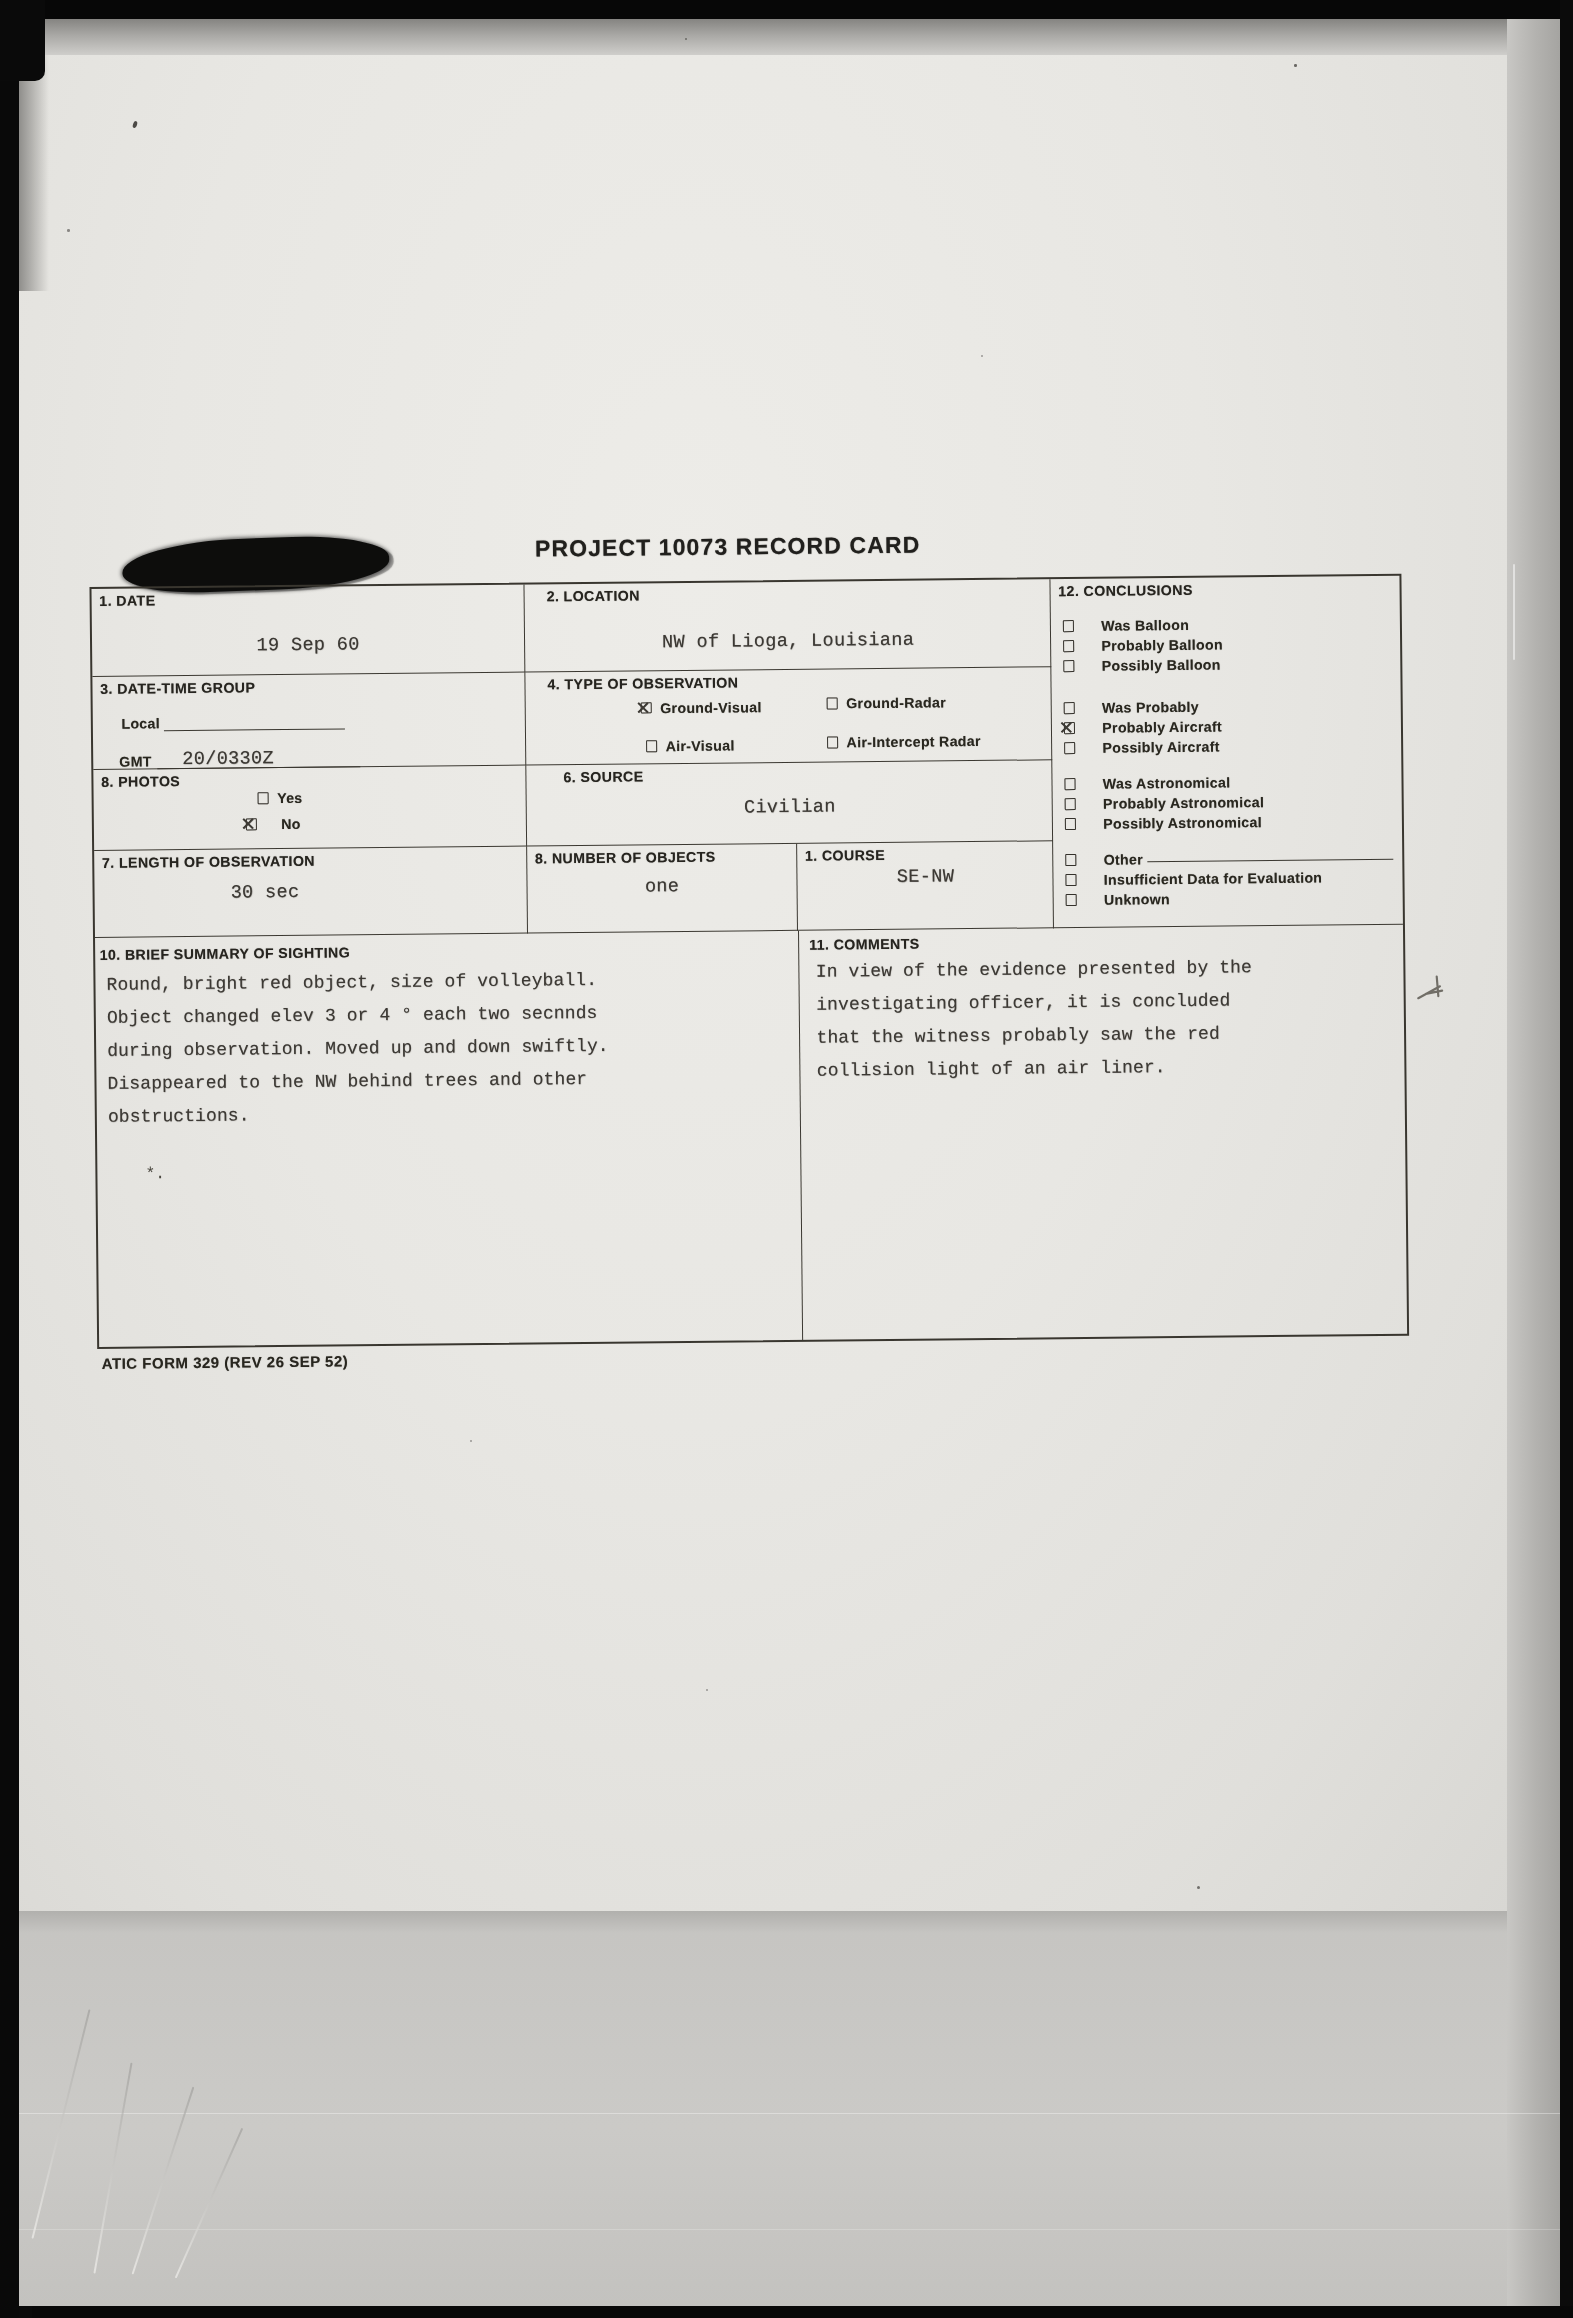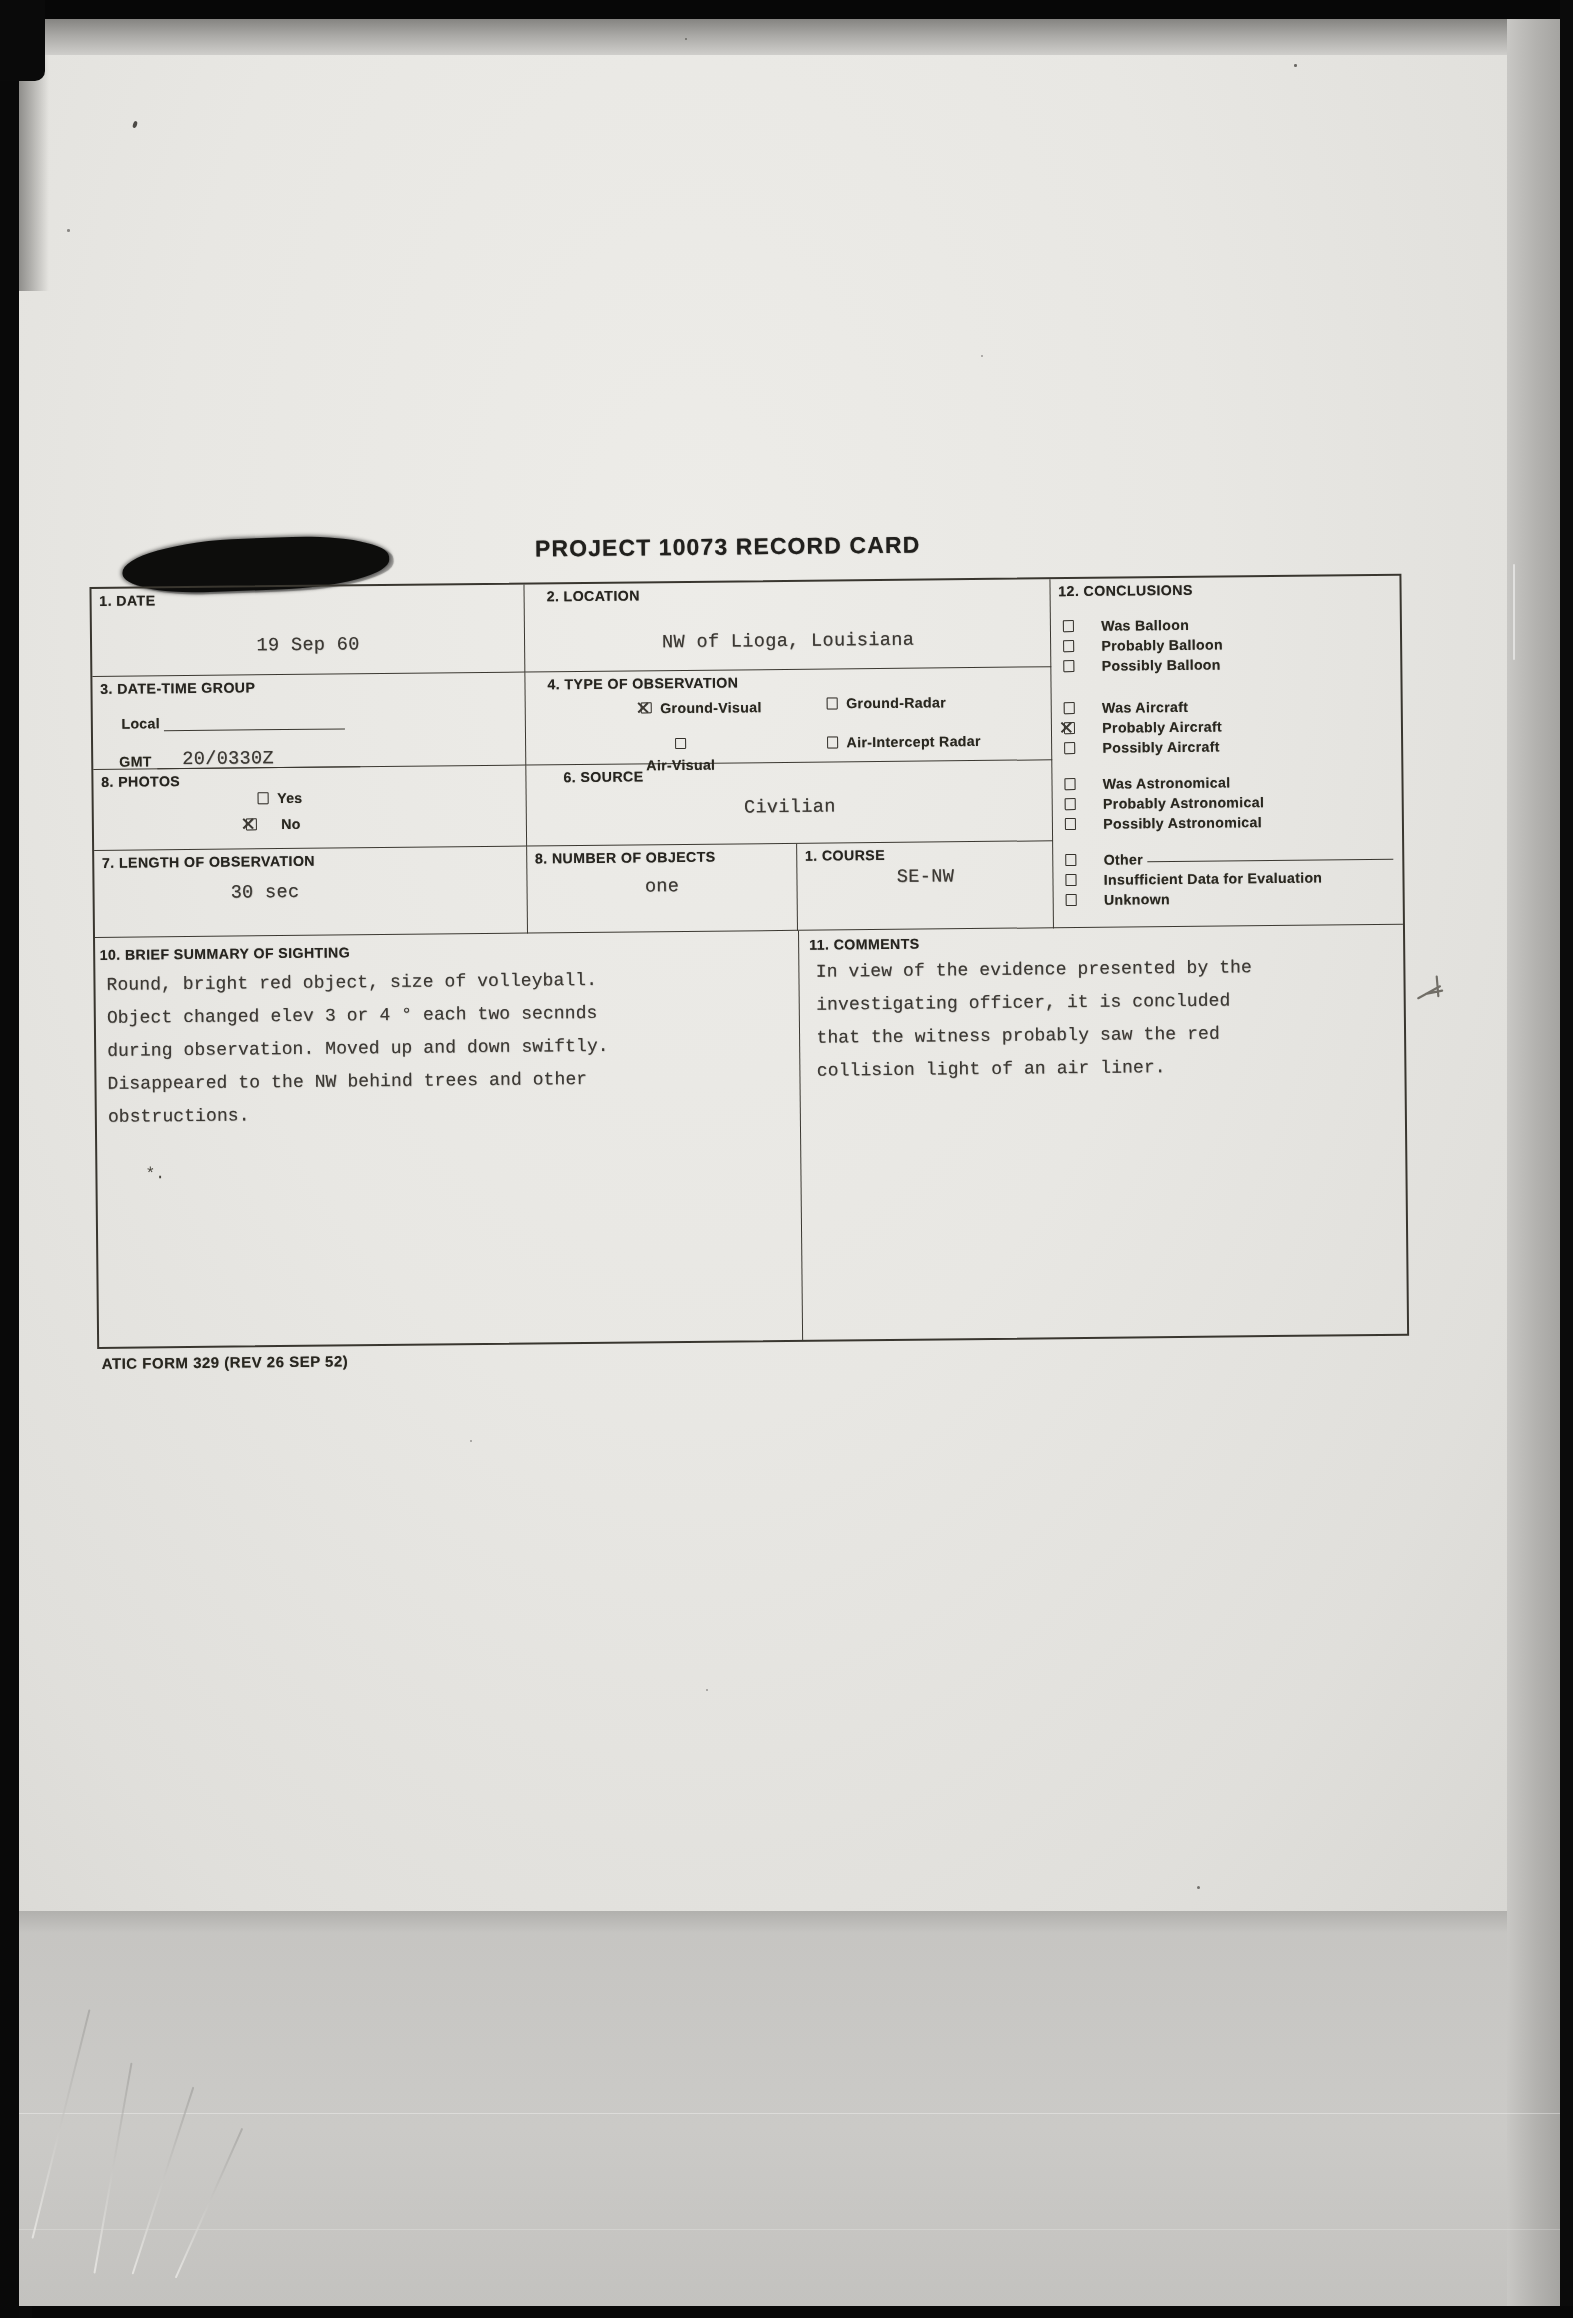--- a/index.html
+++ b/index.html
@@ -179,21 +179,21 @@
     <div class="cell c-type bb">
       <span class="f-label" style="left:22px;">4. TYPE OF OBSERVATION</span>
       <div class="opt" style="left:115px;top:28.5px;">
         <span class="cb checked"></span>
         <span class="opt-label">Ground-Visual</span>
       </div>
       <div class="opt" style="left:301px;top:26px;">
         <span class="cb"></span>
         <span class="opt-label">Ground-Radar</span>
       </div>
-      <div class="opt" style="left:120px;top:67px;flex-direction:column;">
+      <div class="opt" style="left:120px;top:67px;">
         <span class="cb"></span>
         <span class="opt-label">Air-Visual</span>
       </div>
       <div class="opt" style="left:301px;top:65px;">
         <span class="cb"></span>
         <span class="opt-label">Air-Intercept Radar</span>
       </div>
     </div>
 
     <div class="cell c-photos br bb">
@@ -242,21 +242,21 @@
         </div>
         <div class="citem">
           <span class="cb"></span>
           <span class="opt-label">Possibly Balloon</span>
         </div>
       </div>
 
       <div class="cgroup" style="top:119px;">
         <div class="citem">
           <span class="cb"></span>
-          <span class="opt-label">Was Aircraft</span>
+          <span class="opt-label">Was Probably</span>
         </div>
         <div class="citem">
           <span class="cb checked"></span>
           <span class="opt-label">Probably Aircraft</span>
         </div>
         <div class="citem">
           <span class="cb"></span>
           <span class="opt-label">Possibly Aircraft</span>
         </div>
       </div>

